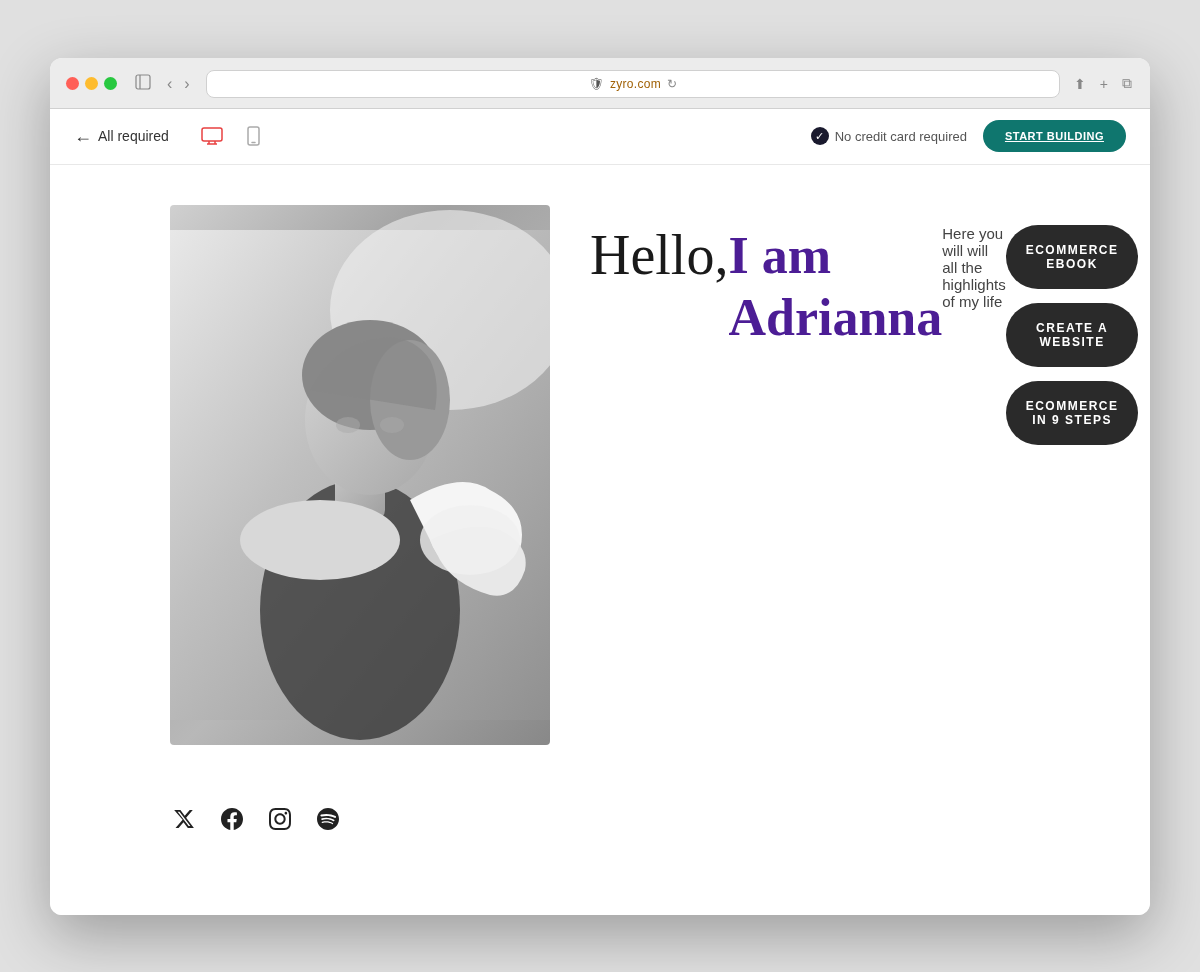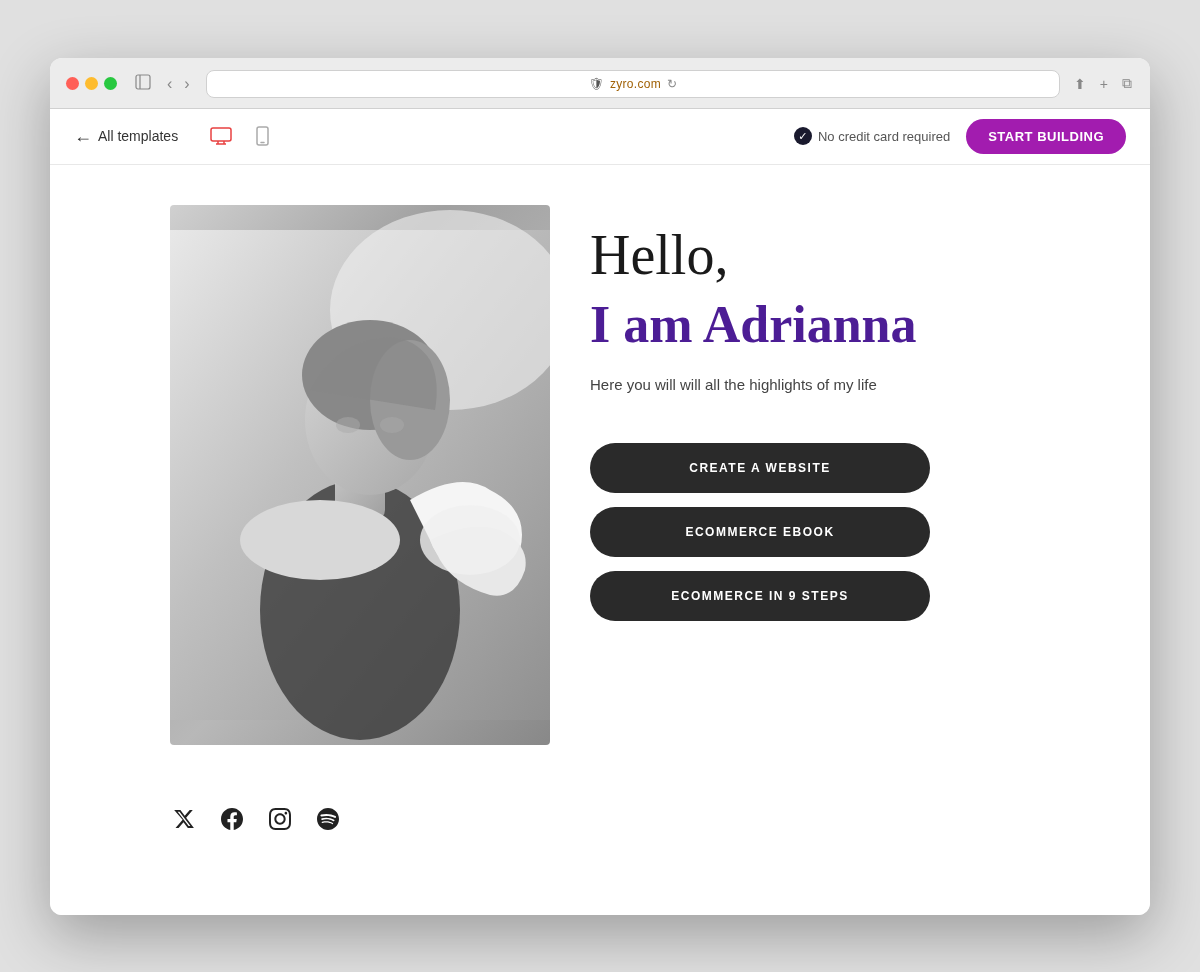--- a/index.html
+++ b/index.html
@@ -174,30 +174,31 @@
       background: #1a1a2e;
       border-radius: 50%;
       display: flex;
       align-items: center;
       justify-content: center;
       color: white;
       font-size: 11px;
     }
 
     .start-building-btn {
-      background: #a21caf;
+      background: #0f766e;
       color: white;
       border: none;
       border-radius: 24px;
       padding: 10px 22px;
-      font-size: 13px;
+      font-size: 11px;
       font-weight: 600;
       cursor: pointer;
       letter-spacing: 0.5px;
       text-transform: uppercase;
+      text-decoration: underline;
     }
 
     
     .website-preview {
       background: white;
       min-height: 750px;
       position: relative;
     }
 
     .preview-content {
@@ -223,21 +224,21 @@
       height: 100%;
       position: absolute;
       top: 0;
       left: 0;
     }
 
     .preview-text-area {
       flex: 1;
       padding-top: 20px;
       display: flex;
-      flex-direction: column;
+      flex-direction: row;
     }
 
     .hello-text {
       font-family: Georgia, 'Times New Roman', serif;
       font-size: 56px;
       font-weight: 400;
       color: #1a1a1a;
       line-height: 1.1;
       margin-bottom: 8px;
     }
@@ -352,21 +353,21 @@
       <button class="chrome-icon-btn">⬆</button>
       <button class="chrome-icon-btn">+</button>
       <button class="chrome-icon-btn">⧉</button>
     </div>
   </div>
 
   <div class="toolbar">
     <div class="toolbar-left">
       <a class="back-link">
         <span class="back-arrow">←</span>
-        <span>All templates</span>
+        <span>All required</span>
       </a>
       <div class="device-icons">
         <div class="device-icon active">
           <svg width="22" height="18" viewBox="0 0 22 18" fill="none">
             <rect x="1" y="1" width="20" height="13" rx="2" stroke="#e84040" stroke-width="1.5"></rect>
             <line x1="8" y1="14" x2="8" y2="17" stroke="#e84040" stroke-width="1.5"></line>
             <line x1="14" y1="14" x2="14" y2="17" stroke="#e84040" stroke-width="1.5"></line>
             <line x1="6" y1="17" x2="16" y2="17" stroke="#e84040" stroke-width="1.5"></line>
           </svg>
         </div>
@@ -429,22 +430,22 @@
           <ellipse cx="300" cy="310" rx="50" ry="35" fill="#f0f0f0" opacity="0.8"></ellipse>
         </svg>
       </div>
 
       <div class="preview-text-area">
         <h1 class="hello-text">Hello,</h1>
         <h1 class="name-text">I am Adrianna</h1>
         <p class="subtitle-text">Here you will will all the highlights of my life</p>
 
         <div class="cta-buttons">
+          <button class="cta-btn">ECOMMERCE EBOOK</button>
           <button class="cta-btn">CREATE A WEBSITE</button>
-          <button class="cta-btn">ECOMMERCE EBOOK</button>
           <button class="cta-btn">ECOMMERCE IN 9 STEPS</button>
         </div>
       </div>
     </div>
 
     <div class="preview-footer">
       <div class="social-icons">
         <div class="social-icon">
           <svg width="22" height="22" viewBox="0 0 24 24" fill="#222">
             <path d="M18.244 2.25h3.308l-7.227 8.26 8.502 11.24H16.17l-4.714-6.231-5.401 6.231H2.746l7.73-8.835L1.254 2.25H8.08l4.713 6.231zm-1.161 17.52h1.833L7.084 4.126H5.117z"></path>

